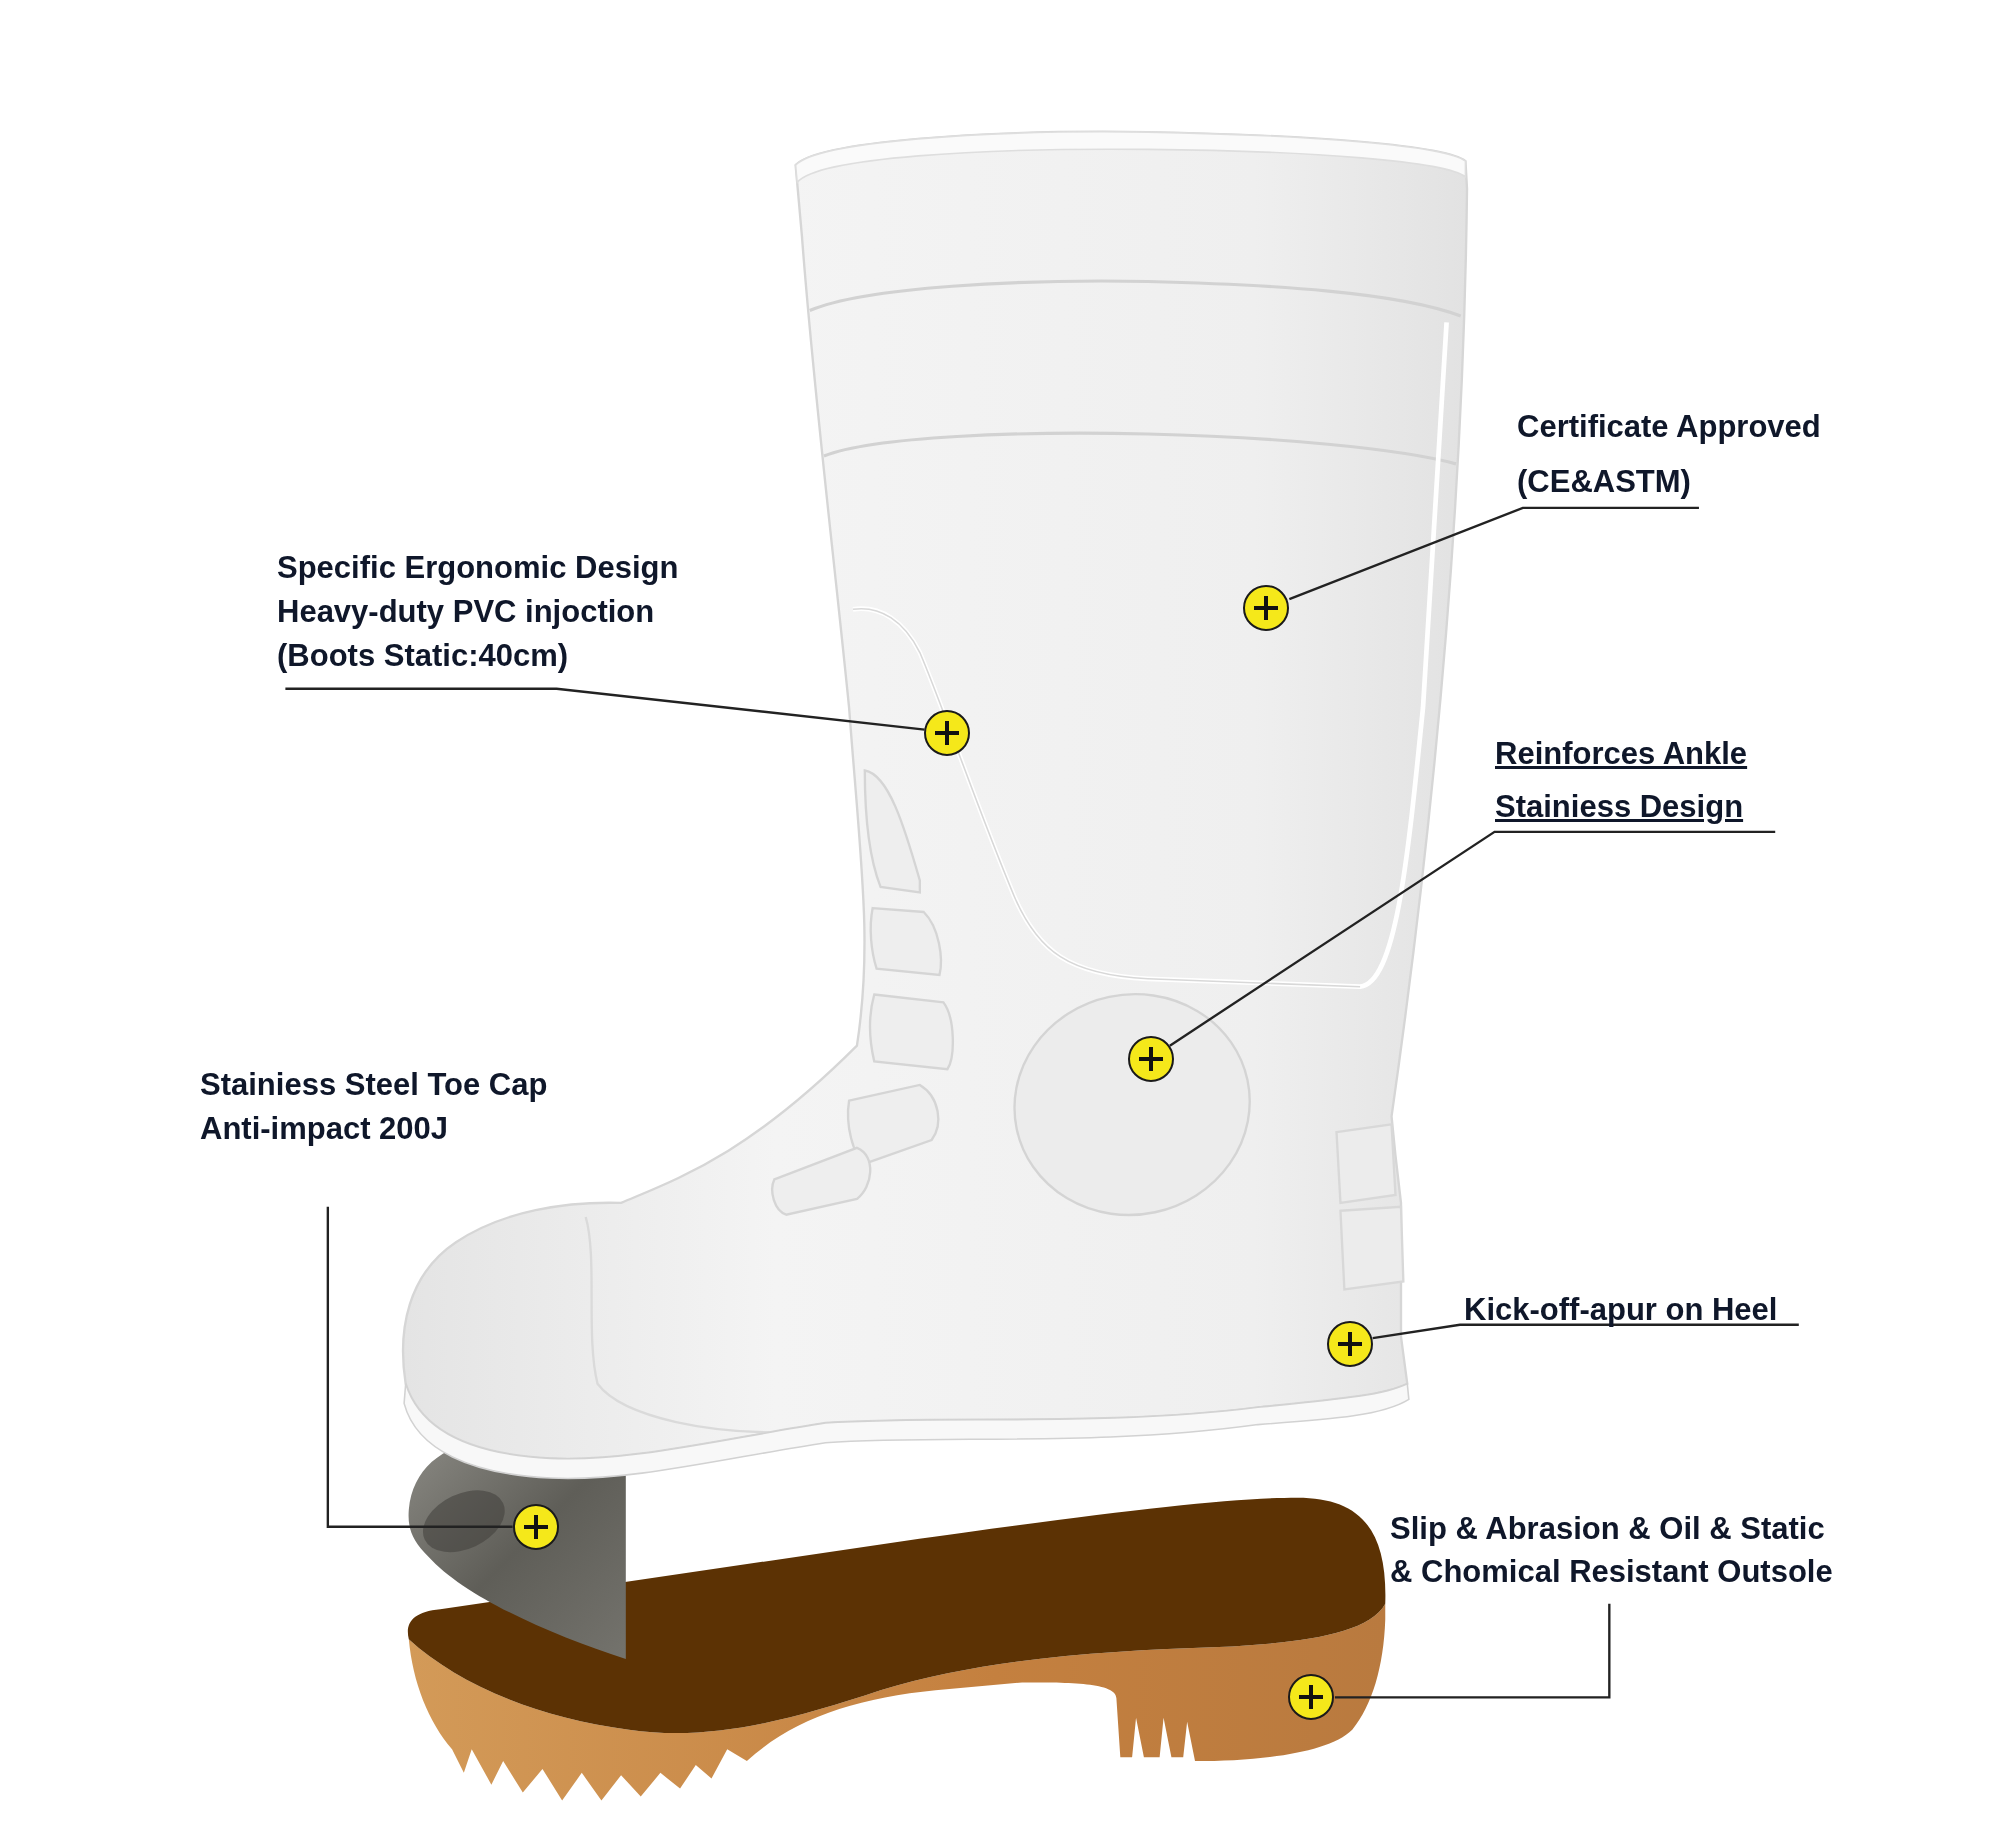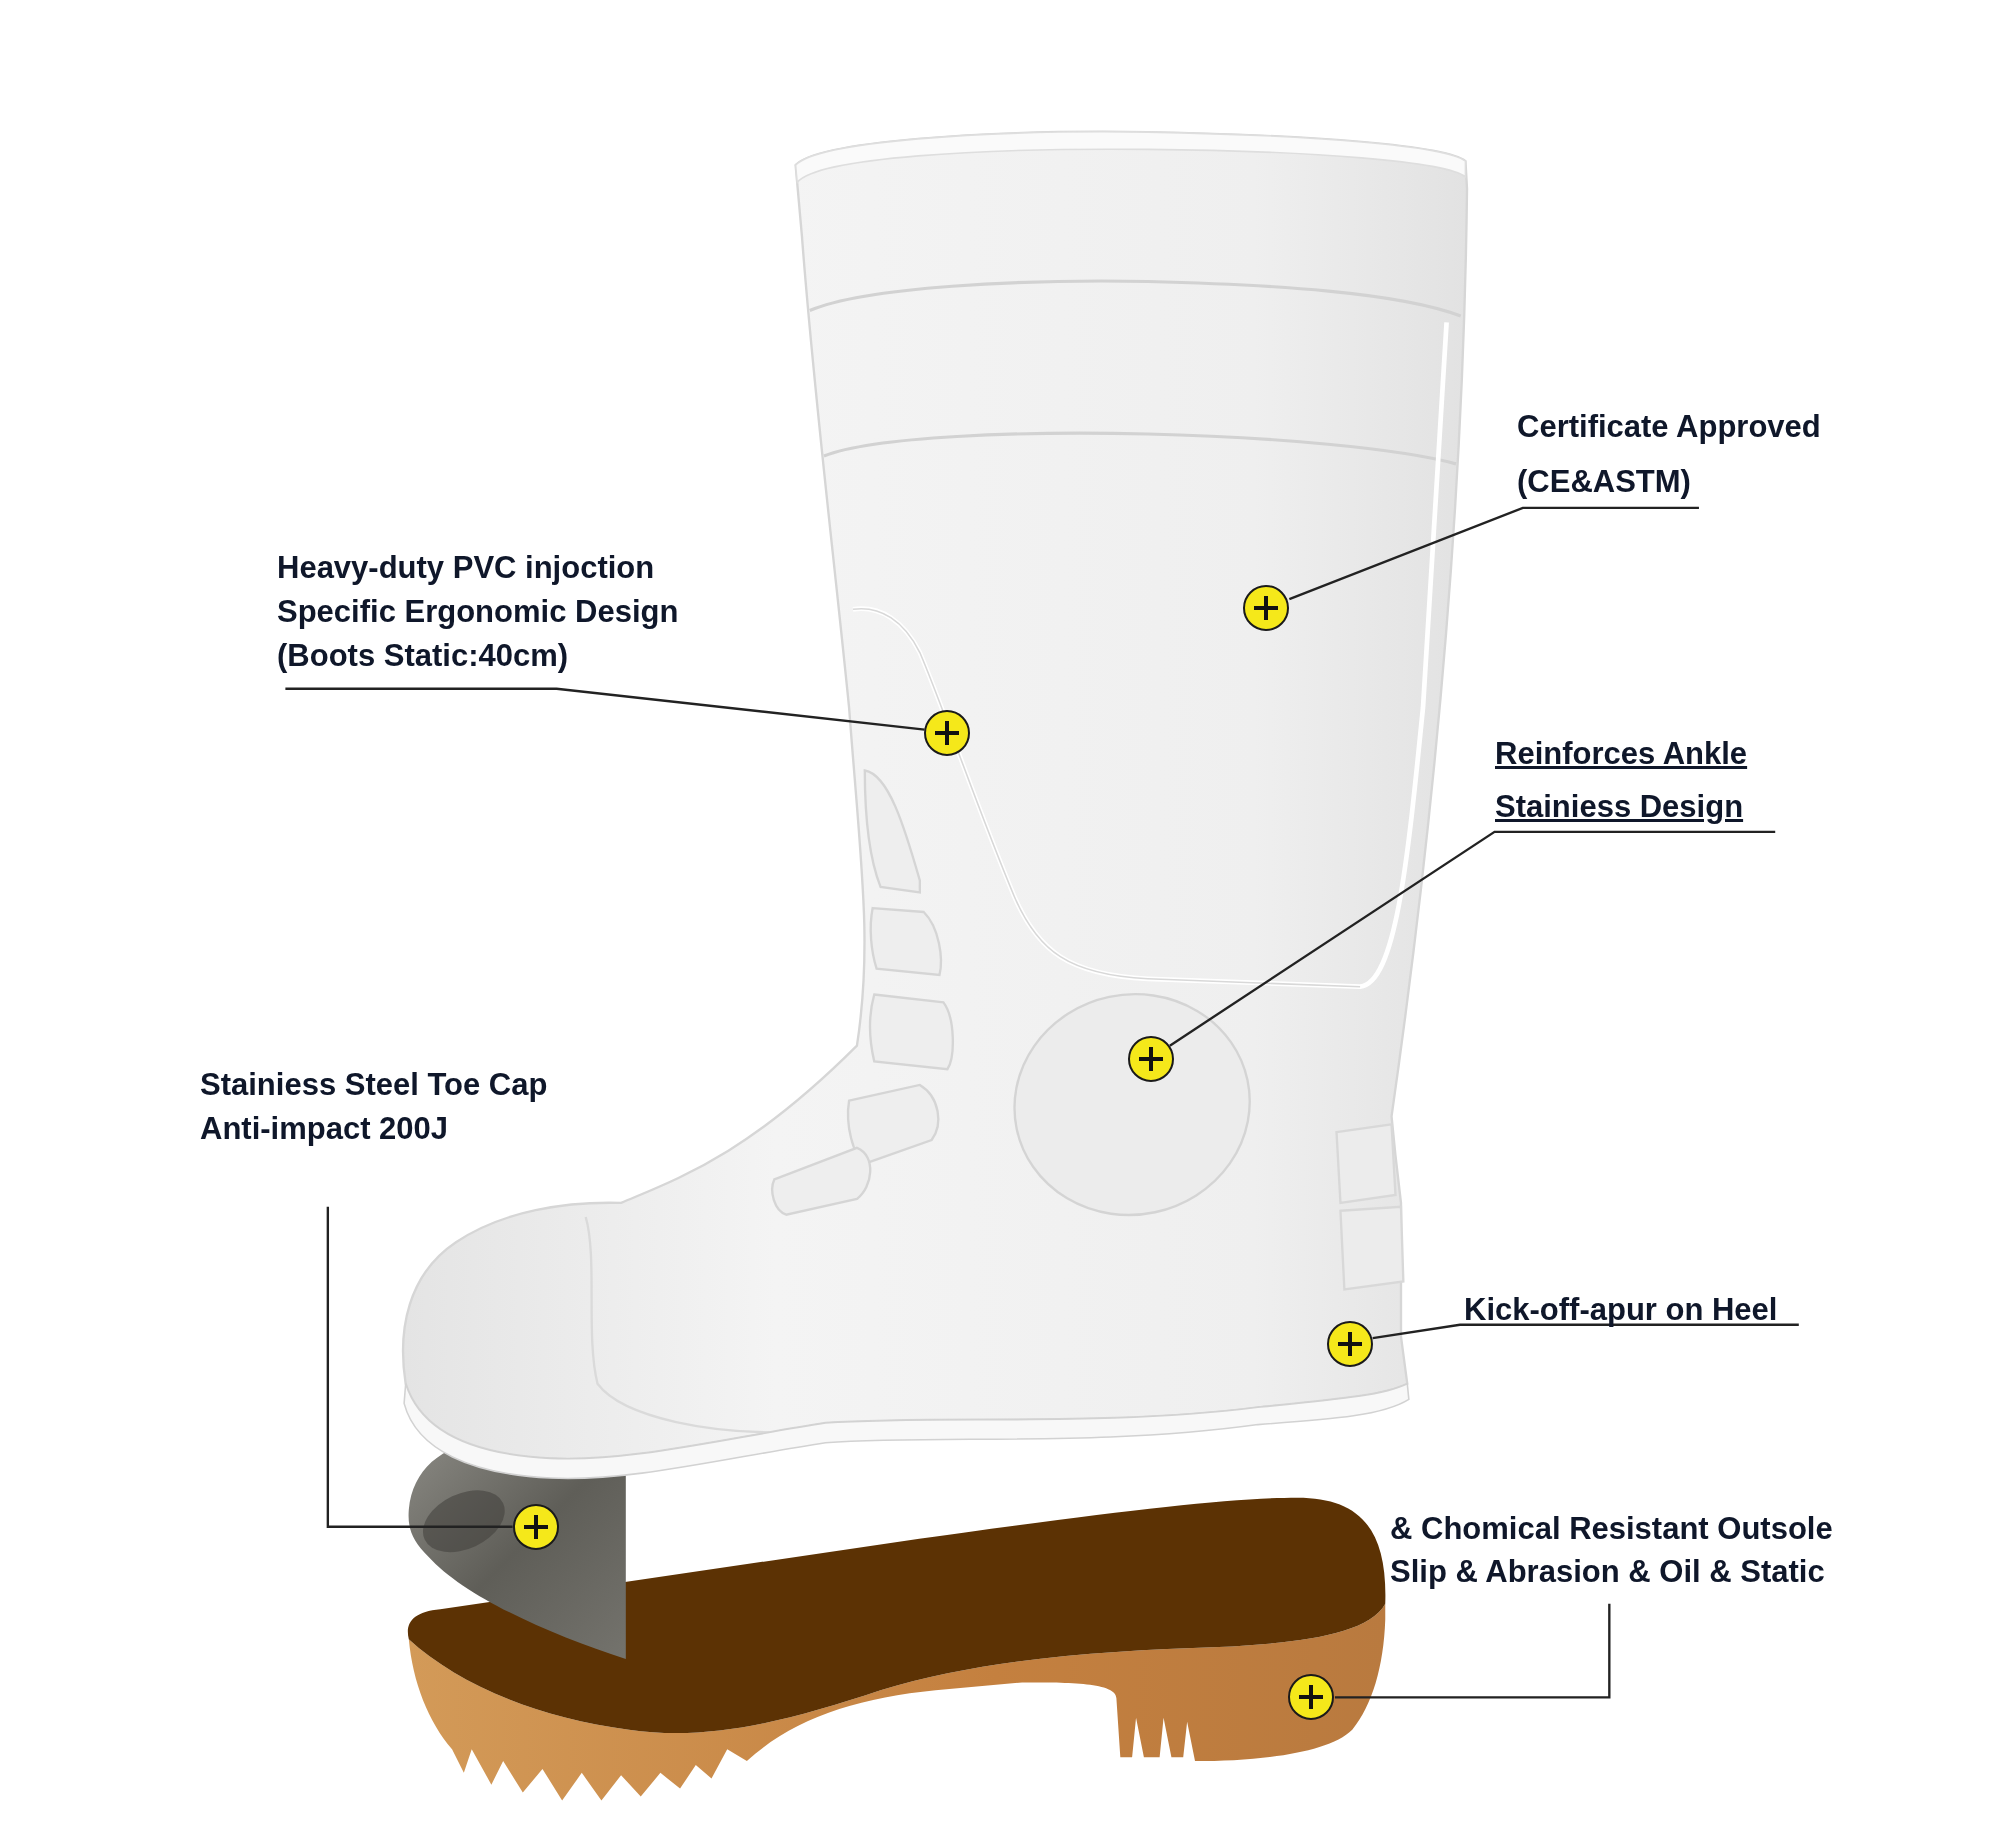--- a/index.html
+++ b/index.html
@@ -105,32 +105,32 @@
 <div class="marker" style="left:1151px;top:1059px;"></div>
 <div class="marker" style="left:536px;top:1527px;"></div>
 <div class="marker" style="left:1350px;top:1344px;"></div>
 <div class="marker" style="left:1311px;top:1697px;"></div>
 
 <div class="label" id="lbl-cert">
   <span class="line">Certificate Approved</span>
   <span class="line">(CE&amp;ASTM)</span>
 </div>
 <div class="label" id="lbl-pvc">
+  <span class="line">Specific Ergonomic Design</span>
   <span class="line">Heavy-duty PVC injoction</span>
-  <span class="line">Specific Ergonomic Design</span>
   <span class="line">(Boots Static:40cm)</span>
 </div>
 <div class="label" id="lbl-ankle">
   <span class="line">Reinforces Ankle</span>
   <span class="line">Stainiess Design</span>
 </div>
 <div class="label" id="lbl-toe">
   <span class="line">Stainiess Steel Toe Cap</span>
   <span class="line">Anti-impact 200J</span>
 </div>
 <div class="label" id="lbl-kick">
   <span class="line">Kick-off-apur on Heel</span>
 </div>
 <div class="label" id="lbl-sole">
+  <span class="line">Slip &amp; Abrasion &amp; Oil &amp; Static</span>
   <span class="line">&amp; Chomical Resistant Outsole</span>
-  <span class="line">Slip &amp; Abrasion &amp; Oil &amp; Static</span>
 </div>
 
 
 </body></html>

